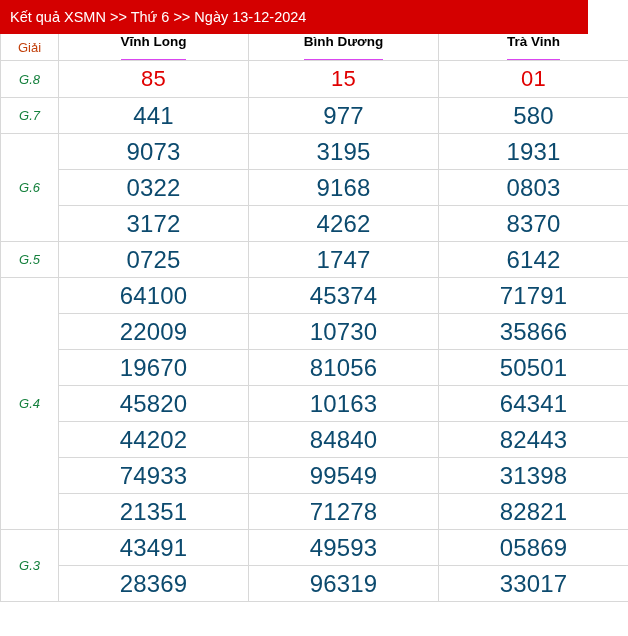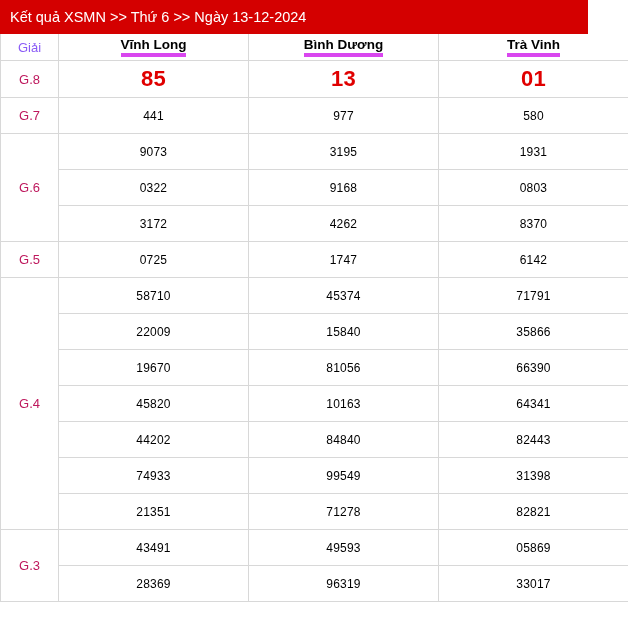--- a/index.html
+++ b/index.html
@@ -48,43 +48,44 @@
   }
   .col-prize { width: 58px; }
   .col-prov  { width: 190px; }
   thead th {
     height: 26px;
     font-size: 13.5px;
     font-weight: normal;
   }
   thead th.prize-head {
     font-weight: normal;
-    color: #8b5cf6;
+    color: #c2410c;
     font-size: 13px;
   }
   thead th .prov-name {
     font-weight: bold;
-    border-bottom: 4px solid #d946ef;
-    padding-bottom: 1px;
+    border-bottom: 1px solid #d946ef;
+    padding-bottom: 10px;
     display: inline-block;
     font-size: 13.5px;
   }
   td.prize-label {
     font-size: 13px;
-    color: #be185d;
+    color: #15803d;
+    font-style: italic;
   }
   td.num {
-    font-size: 12px;
-    color: #000000;
+    font-size: 24px;
+    color: #0c4a6e;
     height: 35px;
     letter-spacing: 0.2px;
   }
   td.num.big {
     font-size: 22px;
-    font-weight: bold;
+    font-weight: normal;
     color: #e00000;
     height: 36px;
   }
 </style>
 </head>
 <body>
 
 <div class="page">
 
   <div class="header-bar">
@@ -103,21 +104,21 @@
         <th class="prize-head">Giải</th>
         <th><span class="prov-name">Vĩnh Long</span></th>
         <th><span class="prov-name">Bình Dương</span></th>
         <th><span class="prov-name">Trà Vinh</span></th>
       </tr>
     </thead>
     <tbody id="result-body">
         <tr>
           <td class="prize-label" rowspan="1">G.8</td>
           <td class="num big">85</td>
-          <td class="num big">13</td>
+          <td class="num big">15</td>
           <td class="num big">01</td>
         </tr>
         <tr>
           <td class="prize-label" rowspan="1">G.7</td>
           <td class="num">441</td>
           <td class="num">977</td>
           <td class="num">580</td>
         </tr>
         <tr>
           <td class="prize-label" rowspan="3">G.6</td>
@@ -136,33 +137,33 @@
           <td class="num">8370</td>
         </tr>
         <tr>
           <td class="prize-label" rowspan="1">G.5</td>
           <td class="num">0725</td>
           <td class="num">1747</td>
           <td class="num">6142</td>
         </tr>
         <tr>
           <td class="prize-label" rowspan="7">G.4</td>
-          <td class="num">58710</td>
+          <td class="num">64100</td>
           <td class="num">45374</td>
           <td class="num">71791</td>
         </tr>
         <tr>
           <td class="num">22009</td>
-          <td class="num">15840</td>
+          <td class="num">10730</td>
           <td class="num">35866</td>
         </tr>
         <tr>
           <td class="num">19670</td>
           <td class="num">81056</td>
-          <td class="num">66390</td>
+          <td class="num">50501</td>
         </tr>
         <tr>
           <td class="num">45820</td>
           <td class="num">10163</td>
           <td class="num">64341</td>
         </tr>
         <tr>
           <td class="num">44202</td>
           <td class="num">84840</td>
           <td class="num">82443</td>

